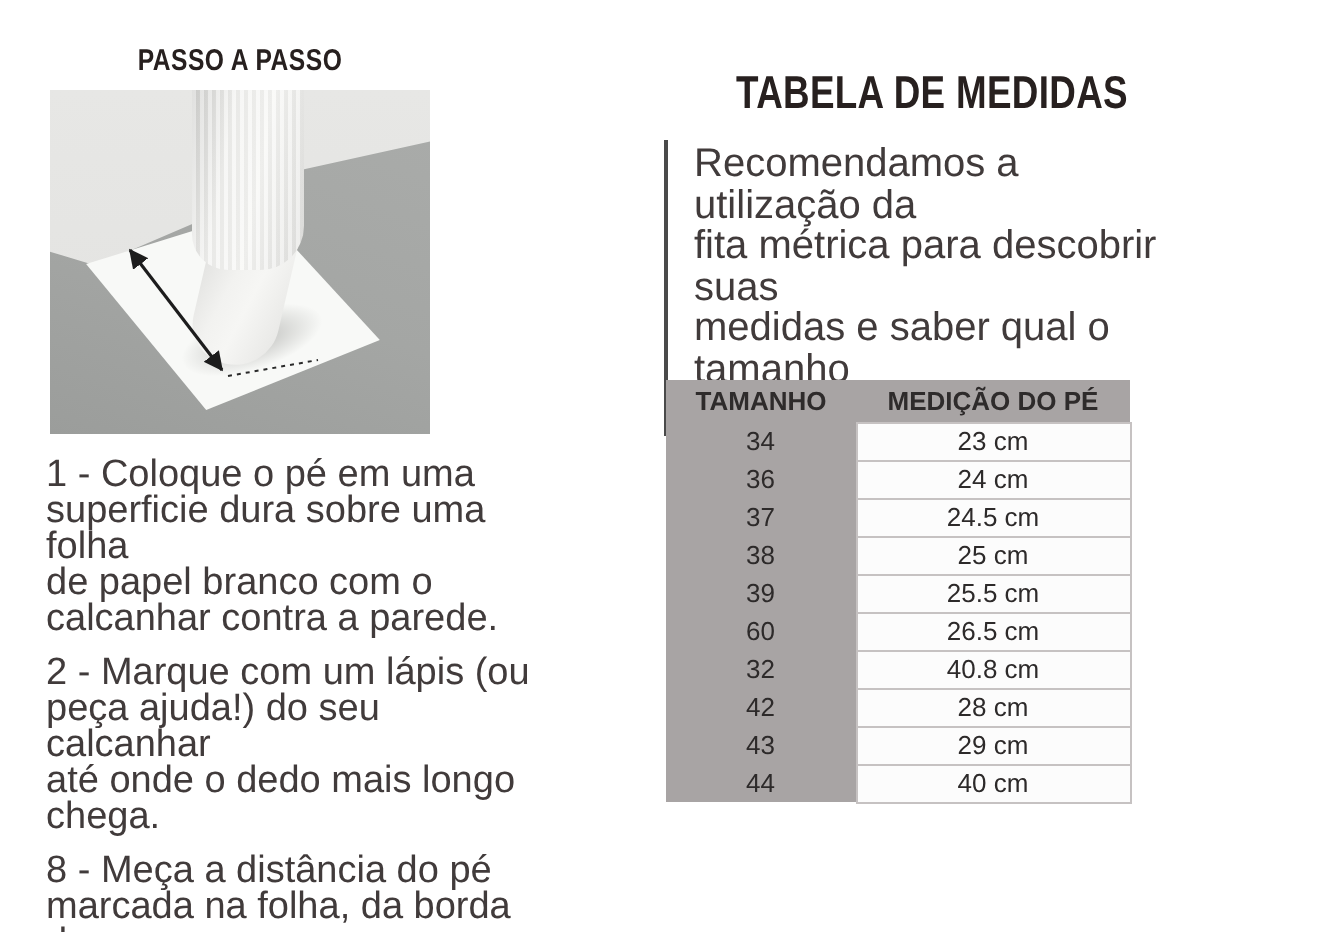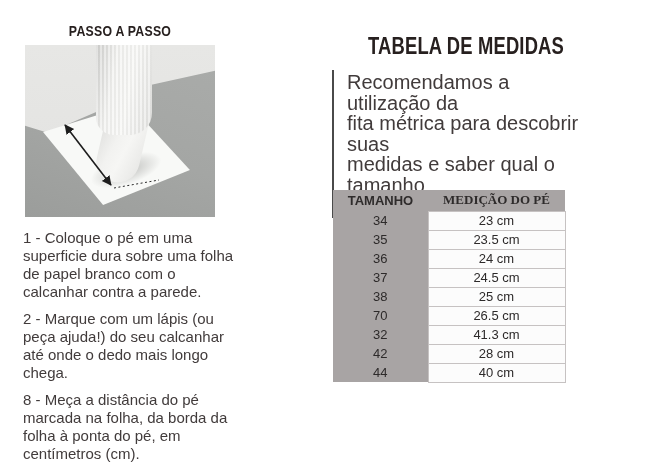--- a/index.html
+++ b/index.html
@@ -56,21 +56,21 @@
     position:absolute;left:71px;top:-4px;width:56px;height:94px;
     background:
       repeating-linear-gradient(90deg,rgba(255,255,255,.35) 0 2px,rgba(90,90,88,.06) 2px 4px),
       linear-gradient(100deg,#cfcfcd 0%,var(--sock-white) 32%,#f7f7f5 58%,#e2e2e0 100%);
     border-radius:0 0 22px 18px;
   }
   .arrow{position:absolute;left:0;top:0;width:190px;height:172px;}
 
   .steps{position:absolute;left:23px;top:229px;width:252px;}
   .steps p{
-    white-space:pre-line;font-size:15px;line-height:18px;
+    white-space:pre-line;font-size:19px;line-height:18px;
     margin:0 0 9px 0;color:var(--body-text);
   }
 
   
   .tabela-title{
     position:absolute;left:330px;top:33px;width:272px;
     text-align:center;font-size:23px;font-weight:bold;line-height:26px;
     color:var(--heading-text);letter-spacing:.2px;
     transform:scaleX(.8);
   }
@@ -87,21 +87,21 @@
     font-size:13px;color:var(--table-text);
     text-align:center;
   }
   .size-table th{
     background:var(--table-gray);
     font-weight:600;font-size:13px;
     height:21px;padding:0 6px;
     color:#2e2b2b;
   }
   .size-table th.col-size{width:95px;margin-top:16px;}
-  .size-table th.col-measure{width:137px;font-family:Liberation Serif, serif;}
+  .size-table th.col-measure{width:137px;}
   .size-table td{height:18px;line-height:18px;padding:0;}
   .size-table td.size-cell{background:var(--table-gray);border:none;}
   .size-table td.measure-cell{
     background:var(--table-cell-bg);
     border:1px solid var(--table-border);
     margin-left:16px;
   }
 </style>
 </head>
 <body>
@@ -158,46 +158,50 @@
           <th class="col-size">TAMANHO</th>
           <th class="col-measure">MEDIÇÃO DO PÉ</th>
         </tr>
       </thead>
       <tbody>
           <tr>
             <td class="size-cell">34</td>
             <td class="measure-cell">23 cm</td>
           </tr>
           <tr>
-            <td class="size-cell">35</td>
-            <td class="measure-cell">23.5 cm</td>
-          </tr>
-          <tr>
             <td class="size-cell">36</td>
             <td class="measure-cell">24 cm</td>
           </tr>
           <tr>
             <td class="size-cell">37</td>
             <td class="measure-cell">24.5 cm</td>
           </tr>
           <tr>
             <td class="size-cell">38</td>
             <td class="measure-cell">25 cm</td>
           </tr>
           <tr>
-            <td class="size-cell">70</td>
+            <td class="size-cell">39</td>
+            <td class="measure-cell">25.5 cm</td>
+          </tr>
+          <tr>
+            <td class="size-cell">60</td>
             <td class="measure-cell">26.5 cm</td>
           </tr>
           <tr>
             <td class="size-cell">32</td>
-            <td class="measure-cell">41.3 cm</td>
+            <td class="measure-cell">40.8 cm</td>
           </tr>
           <tr>
             <td class="size-cell">42</td>
             <td class="measure-cell">28 cm</td>
+          </tr>
+          <tr>
+            <td class="size-cell">43</td>
+            <td class="measure-cell">29 cm</td>
           </tr>
           <tr>
             <td class="size-cell">44</td>
             <td class="measure-cell">40 cm</td>
           </tr>
         </tbody>
     </table>
   </section>
 
 </main>

